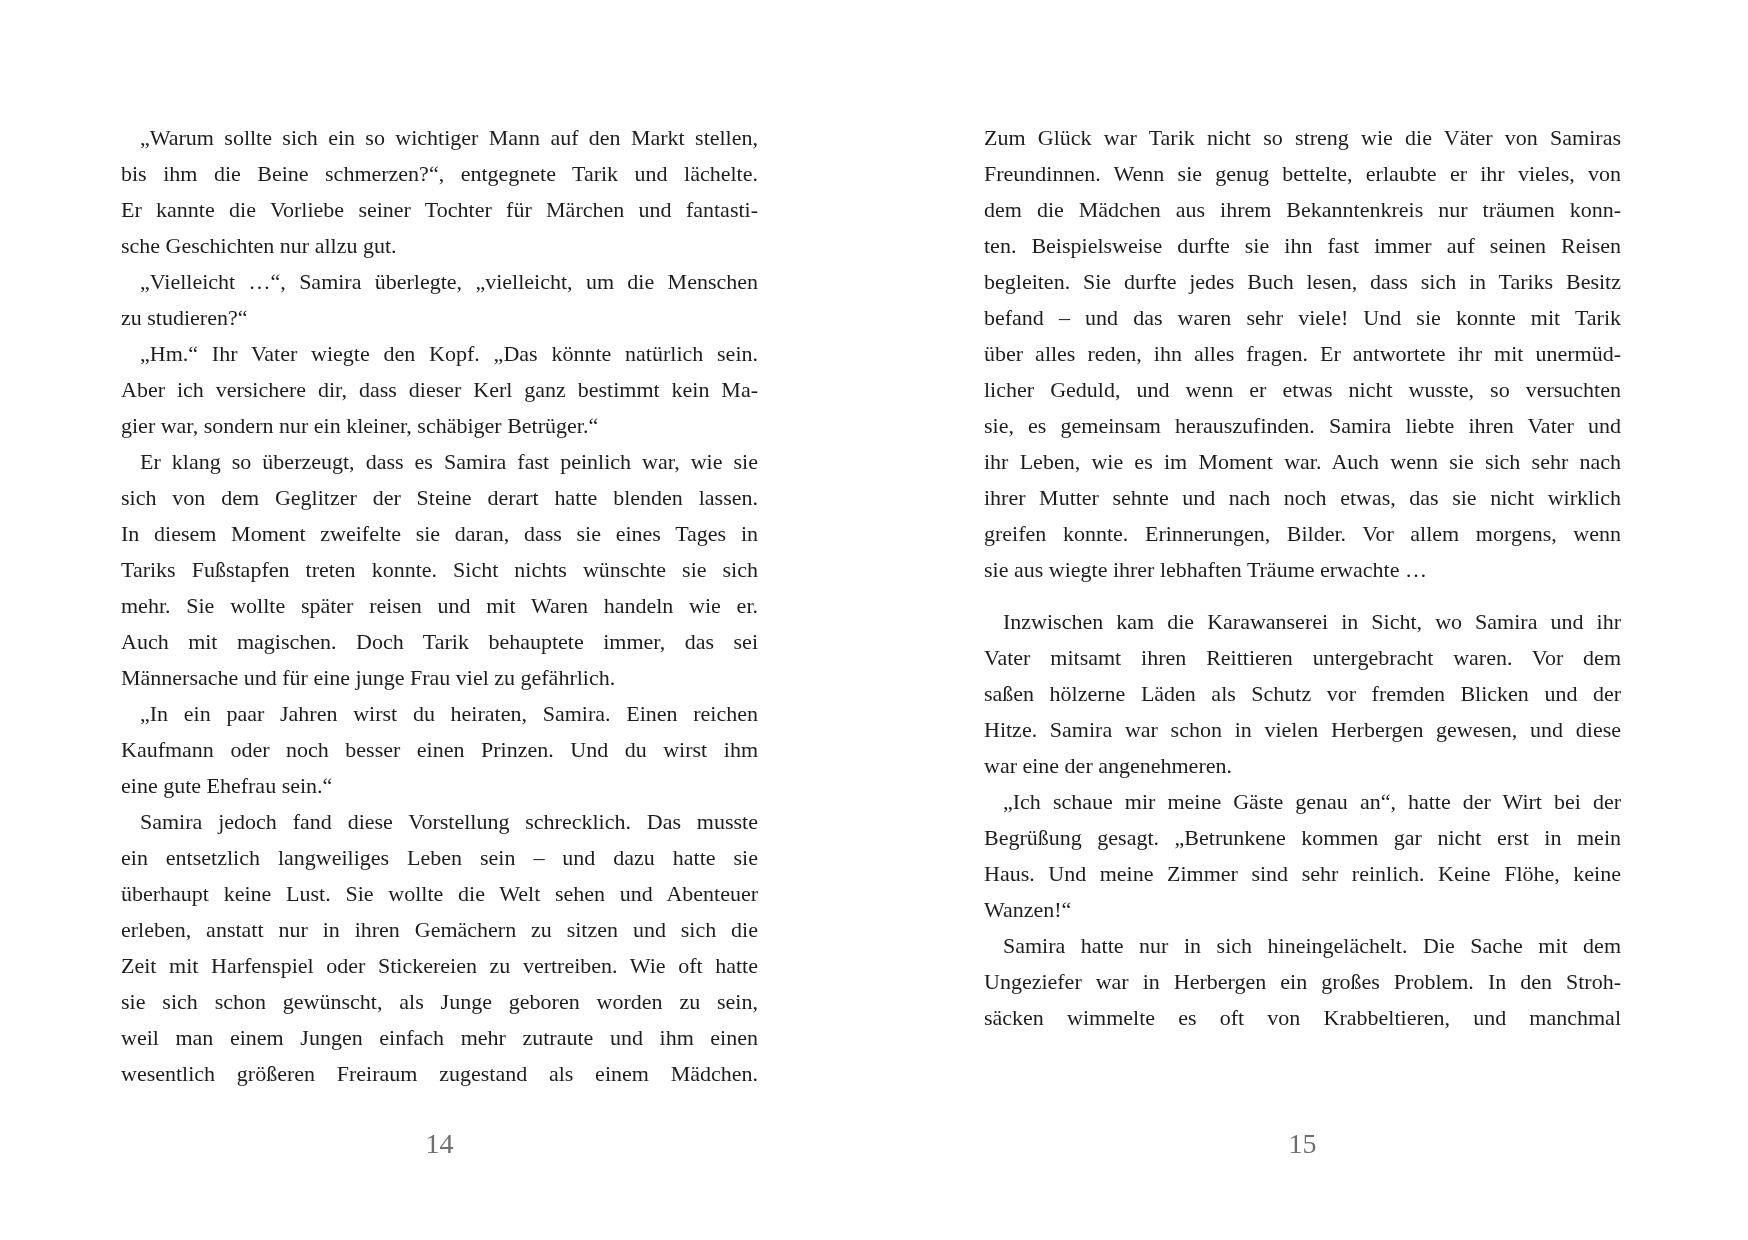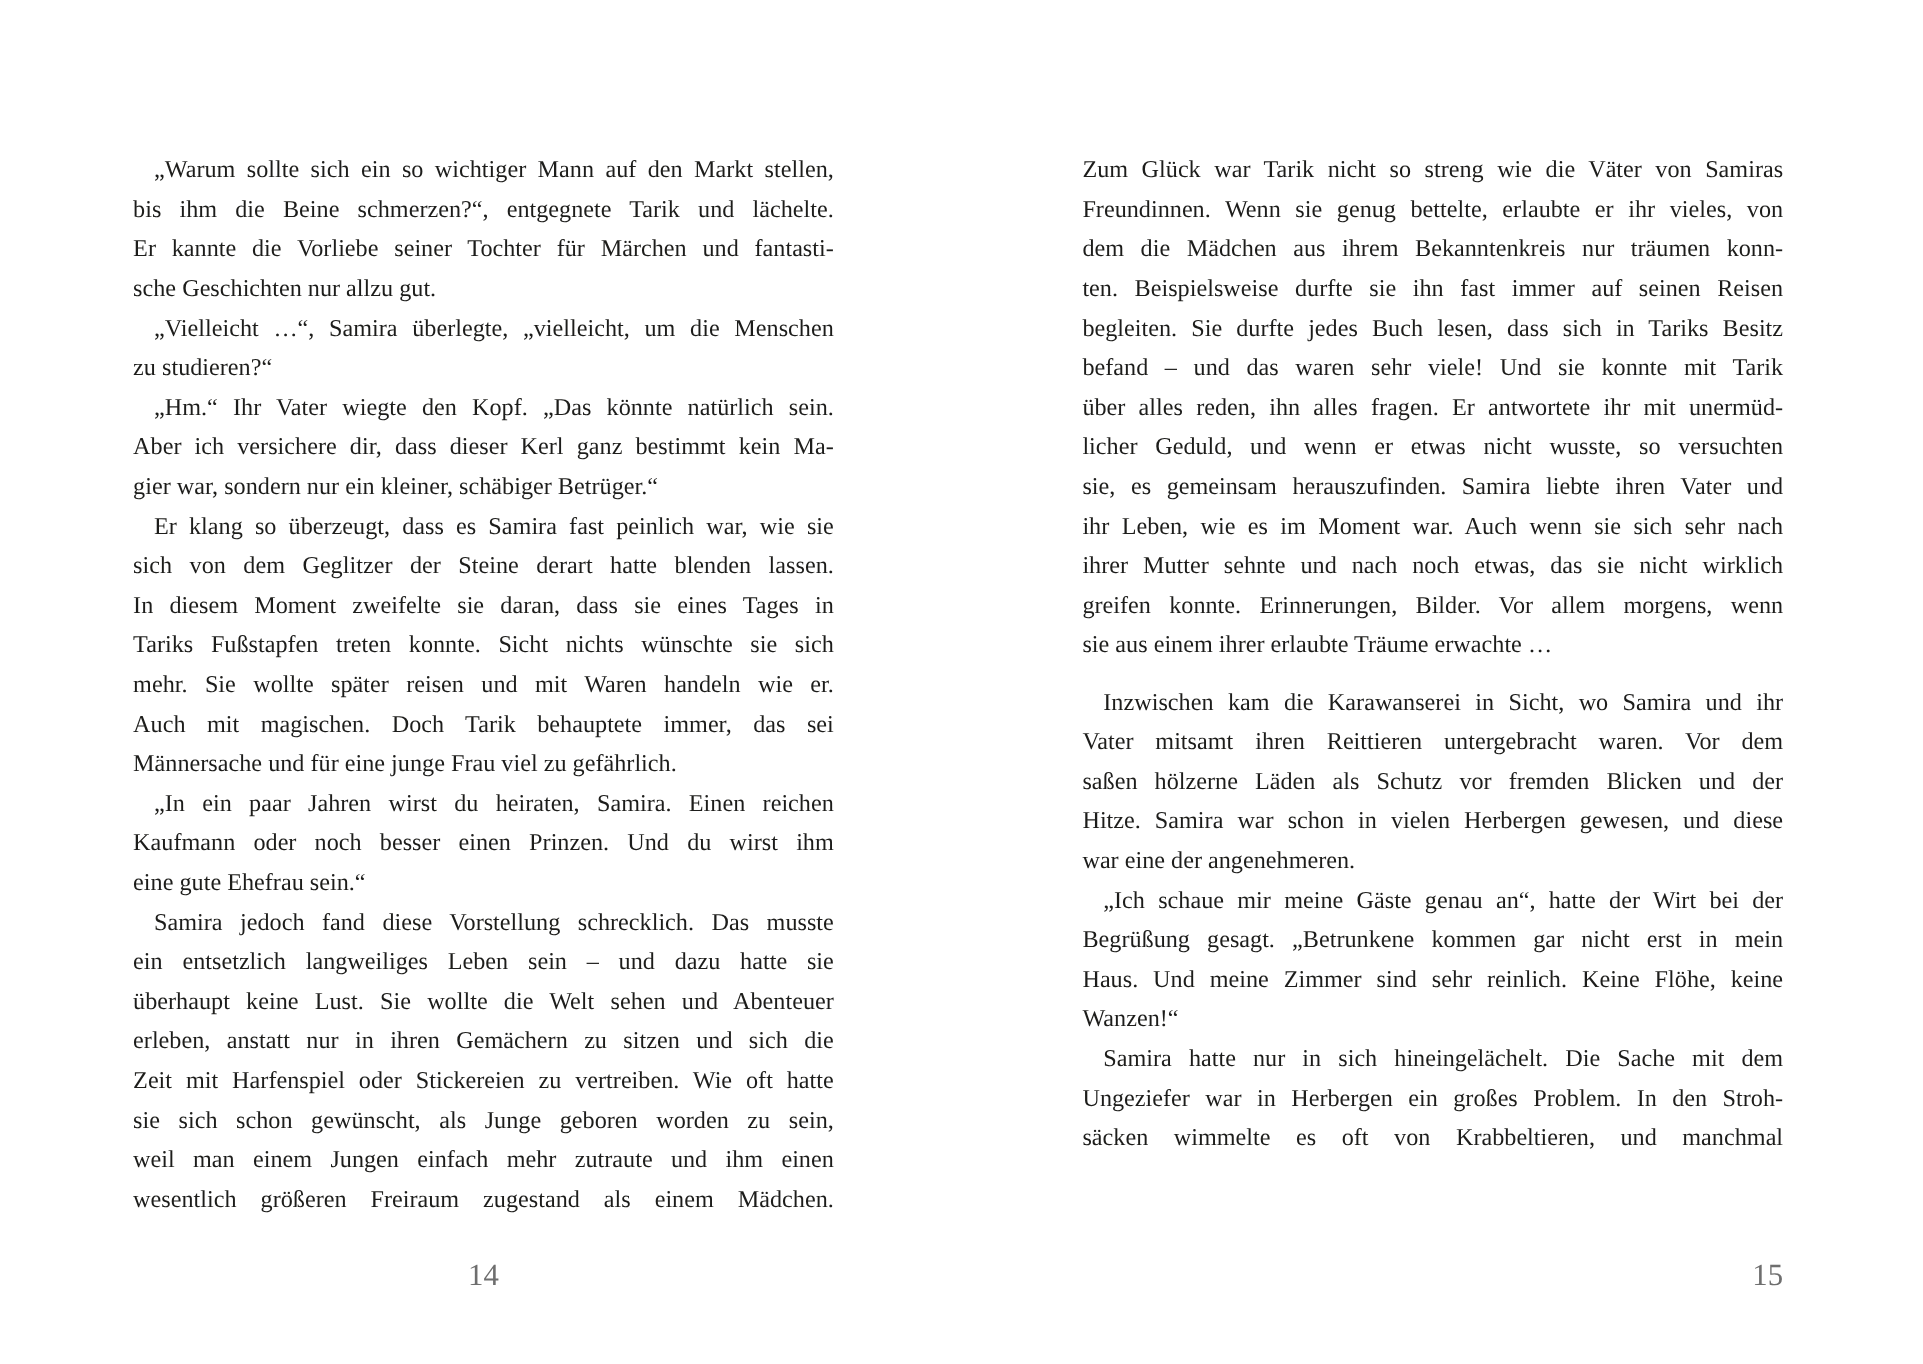--- a/index.html
+++ b/index.html
@@ -11,21 +11,21 @@
   html, body { background: var(--background); }
   body {
     width: 1748px;
     height: 1240px;
     position: relative;
     overflow: hidden;
     font-family: "Liberation Serif", "DejaVu Serif", serif;
     color: var(--text);
   }
   .spread { position: absolute; inset: 0; }
-  .page { position: absolute; top: 16px; height: 1216px; font-family: Liberation Serif, serif; }
+  .page { position: absolute; top: 0; height: 1216px; font-family: Liberation Serif, serif; }
   .page.left  { left: 0;    width: 874px; }
   .page.right { left: 874px; width: 874px; }
   .text-block {
     position: absolute;
     top: 120px;
     width: 637px;
     font-size: 22px;
     line-height: 36px;
   }
   .page.left  .text-block { left: 121px; }
@@ -41,21 +41,21 @@
   .page-number {
     position: absolute;
     top: 1126px;
     width: 637px;
     text-align: center;
     font-size: 28px;
     line-height: 36px;
     color: var(--page_number);
   }
   .page.left  .page-number { left: 121px; }
-  .page.right .page-number { left: 110px; text-align: right; }
+  .page.right .page-number { left: 110px; }
 </style>
 </head>
 <body>
 
 <div class="spread">
 
   <section class="page left">
     <div class="text-block">
         <div class="line indent">„Warum sollte sich ein so wichtiger Mann auf den Markt stellen,</div>
         <div class="line">bis ihm die Beine schmerzen?“, entgegnete Tarik und lächelte.</div>
@@ -95,21 +95,21 @@
         <div class="line">dem die Mädchen aus ihrem Bekanntenkreis nur träumen konn-</div>
         <div class="line">ten. Beispielsweise durfte sie ihn fast immer auf seinen Reisen</div>
         <div class="line">begleiten. Sie durfte jedes Buch lesen, dass sich in Tariks Besitz</div>
         <div class="line">befand – und das waren sehr viele! Und sie konnte mit Tarik</div>
         <div class="line">über alles reden, ihn alles fragen. Er antwortete ihr mit unermüd-</div>
         <div class="line">licher Geduld, und wenn er etwas nicht wusste, so versuchten</div>
         <div class="line">sie, es gemeinsam herauszufinden. Samira liebte ihren Vater und</div>
         <div class="line">ihr Leben, wie es im Moment war. Auch wenn sie sich sehr nach</div>
         <div class="line">ihrer Mutter sehnte und nach noch etwas, das sie nicht wirklich</div>
         <div class="line">greifen konnte. Erinnerungen, Bilder. Vor allem morgens, wenn</div>
-        <div class="line end">sie aus einem ihrer erlaubte Träume erwachte …</div>
+        <div class="line end">sie aus wiegte ihrer lebhaften Träume erwachte …</div>
         <div class="line indent gap">Inzwischen kam die Karawanserei in Sicht, wo Samira und ihr</div>
         <div class="line">Vater mitsamt ihren Reittieren untergebracht waren. Vor dem</div>
         <div class="line">saßen hölzerne Läden als Schutz vor fremden Blicken und der</div>
         <div class="line">Hitze. Samira war schon in vielen Herbergen gewesen, und diese</div>
         <div class="line end">war eine der angenehmeren.</div>
         <div class="line indent">„Ich schaue mir meine Gäste genau an“, hatte der Wirt bei der</div>
         <div class="line">Begrüßung gesagt. „Betrunkene kommen gar nicht erst in mein</div>
         <div class="line">Haus. Und meine Zimmer sind sehr reinlich. Keine Flöhe, keine</div>
         <div class="line end">Wanzen!“</div>
         <div class="line indent">Samira hatte nur in sich hineingelächelt. Die Sache mit dem</div>

